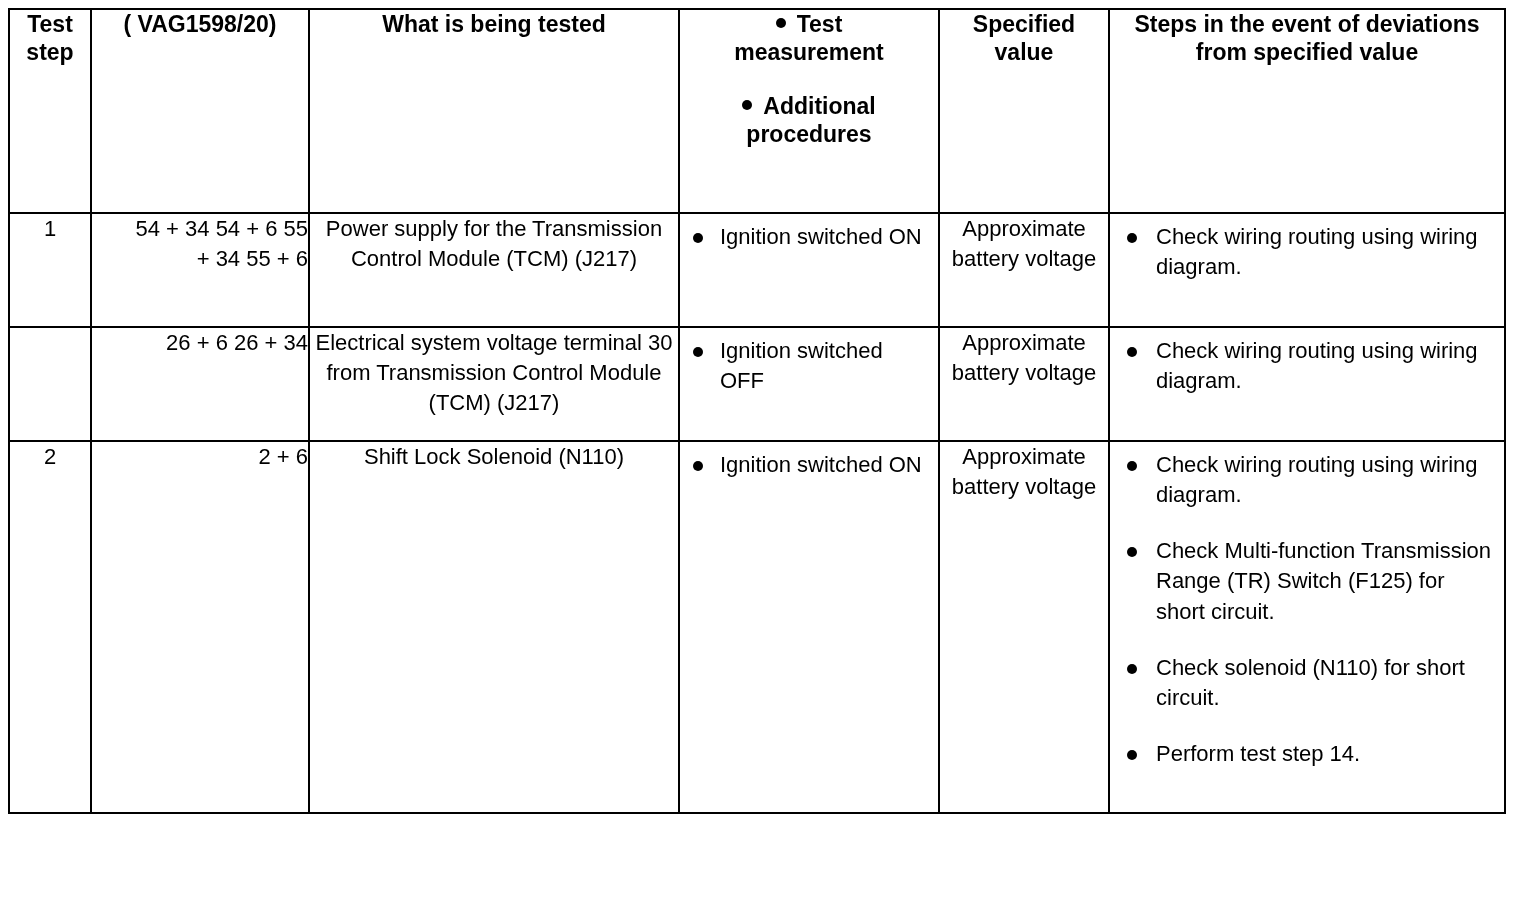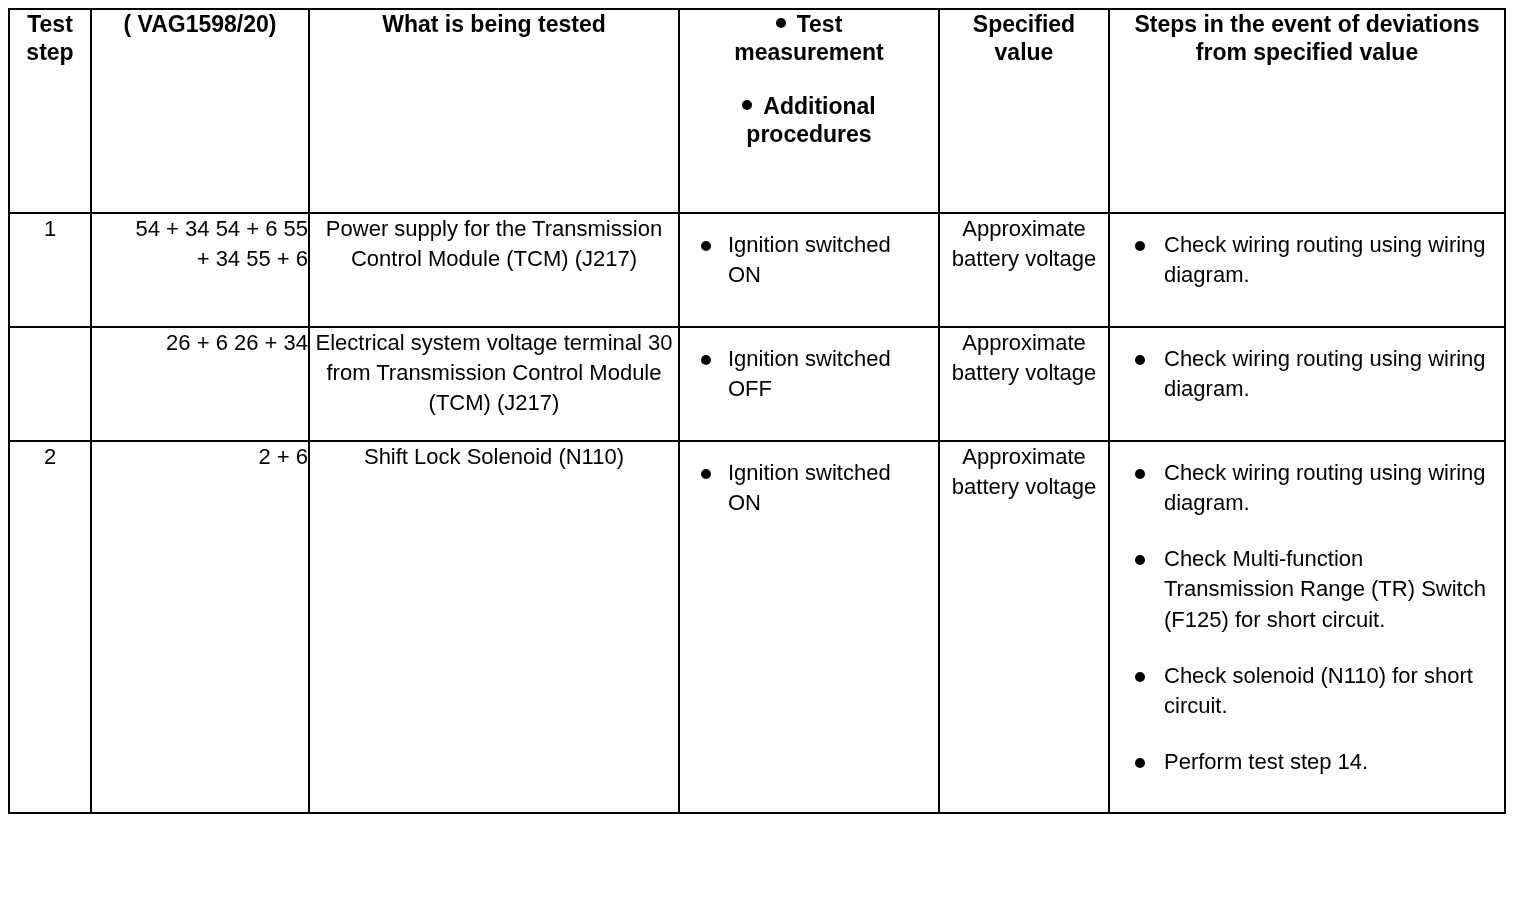--- a/index.html
+++ b/index.html
@@ -95,21 +95,21 @@
   .c-what   { text-align: center; padding-left: 12px; }
   .c-spec   { text-align: center; }
 
   .row1 td { height: 112px; }
   .row2 td { height: 112px; }
   .row3 td { height: 370px; }
 
   
   ul.bl {
     margin: 0;
-    padding: 16px;
+    padding: 8px;
     list-style: none;
   }
   ul.bl li {
     position: relative;
     padding-left: 33px;
     margin: 0 0 0 0;
     font-size: 22px;
     line-height: 1.37;
   }
   ul.bl li + li { margin-top: 26px; }

